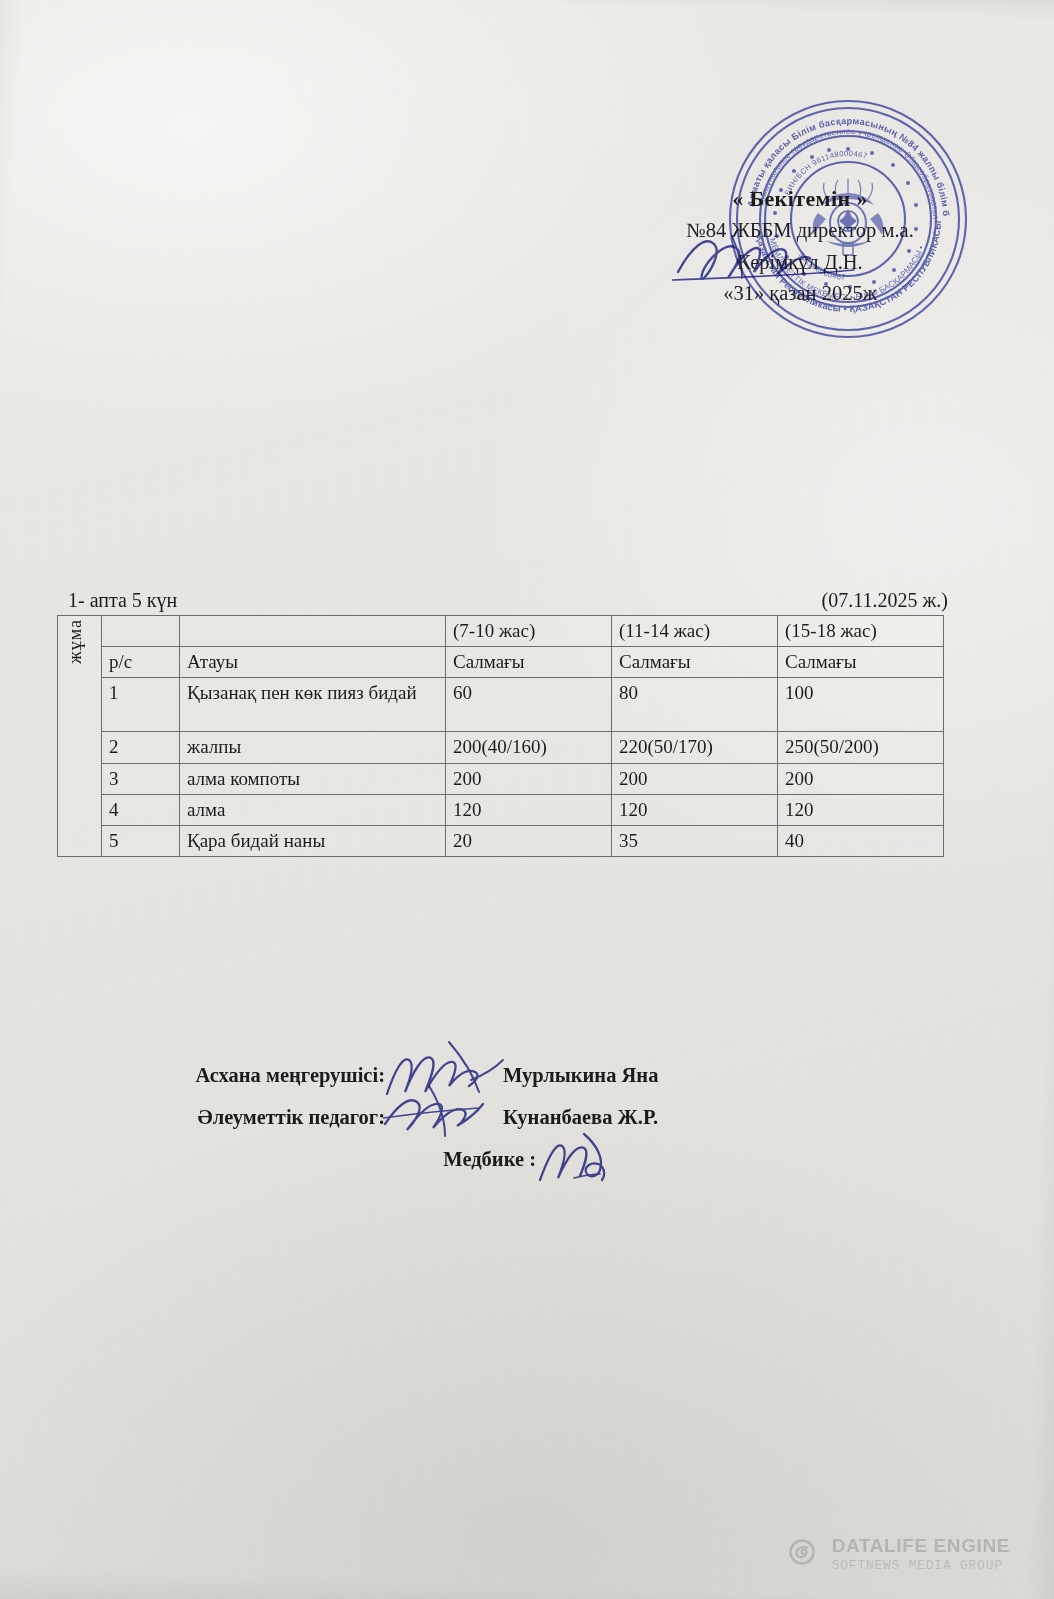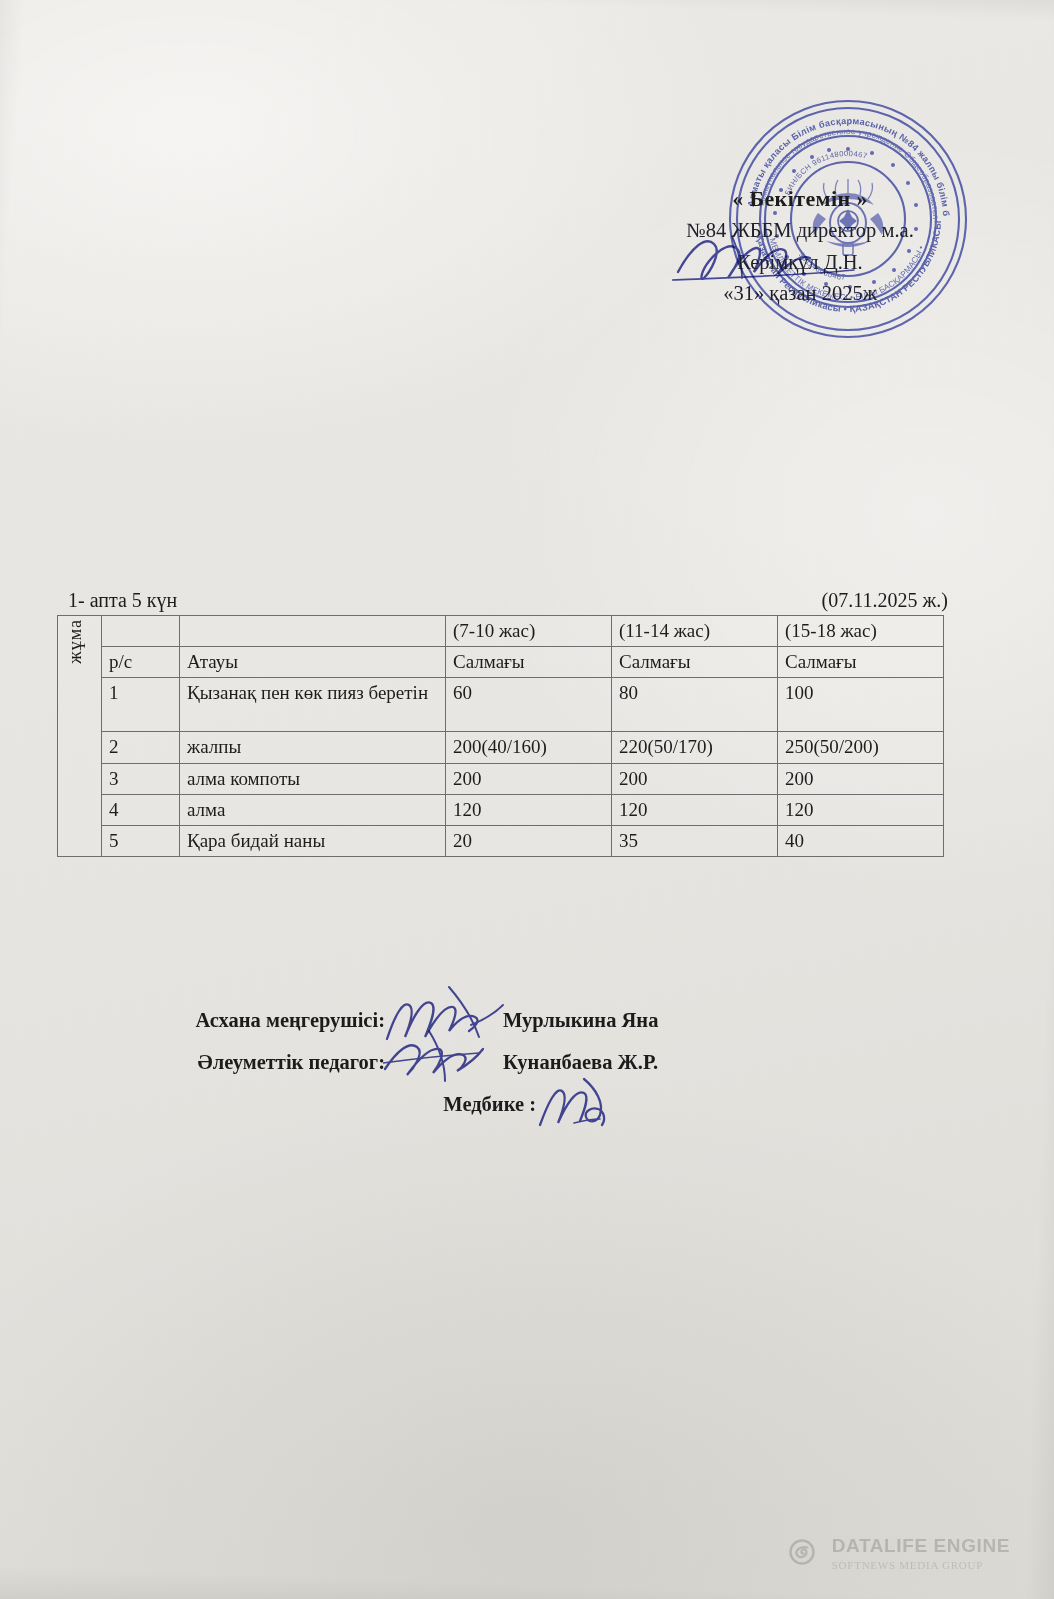--- a/index.html
+++ b/index.html
@@ -166,21 +166,21 @@
   }
   .hdr-age   { font-weight: bold; font-size: 19px; }
   .hdr-label { font-weight: bold; font-size: 19px; }
   .row-bold  { font-weight: bold; }
   .r1-tall   { height: 54px; }
   .cell-blank { }
 
   
   #signatures {
     position: absolute;
-    top: 1005px;
+    top: 1060px;
     left: 0;
     width: 888px;
   }
   .sig-row {
     display: flex;
     justify-content: center;
     align-items: center;
     margin-bottom: 12px;
     font-weight: bold;
     font-size: 20.5px;
@@ -224,22 +224,22 @@
   #watermark .wm-logo { flex: 0 0 auto; }
   #watermark .wm-text { line-height: 1.06; }
   #watermark .wm-title {
     font-family: "Liberation Sans", sans-serif;
     font-weight: bold;
     font-size: 19px;
     letter-spacing: .6px;
     color: #8b8b8b;
   }
   #watermark .wm-sub {
-    font-family: Liberation Serif, serif;
-    font-size: 11px;
+    font-family: Liberation Mono, monospace;
+    font-size: 13px;
     letter-spacing: .75px;
     color: #9a9a9a;
   }
 </style>
 </head>
 <body>
 
 <div id="sheet">
   <div id="grain"></div>
 
@@ -364,21 +364,21 @@
         <tr>
           <td class="hdr-label">р/с</td>
           <td class="hdr-label">Атауы</td>
           <td class="hdr-label">Салмағы</td>
           <td class="hdr-label">Салмағы</td>
           <td class="hdr-label">Салмағы</td>
         </tr>
 
         <tr class="r1-tall">
           <td class="row-bold">1</td>
-          <td class="row-bold">Қызанақ пен көк пияз беретін</td>
+          <td class="row-bold">Қызанақ пен көк пияз бидай</td>
           <td class="row-bold">60</td>
           <td class="row-bold">80</td>
           <td class="row-bold">100</td>
         </tr>
 
         <tr>
           <td>2</td>
           <td>жалпы</td>
           <td>200(40/160)</td>
           <td>220(50/170)</td>

